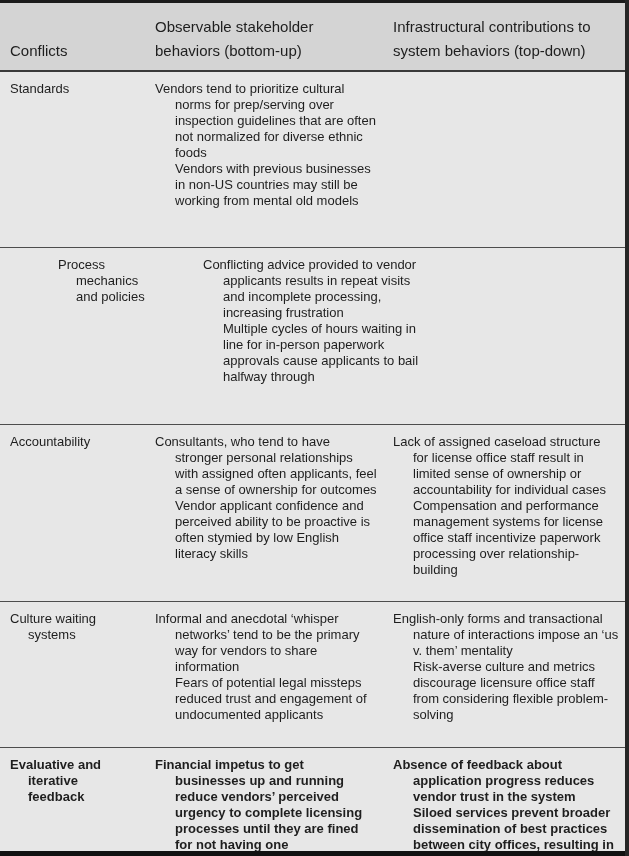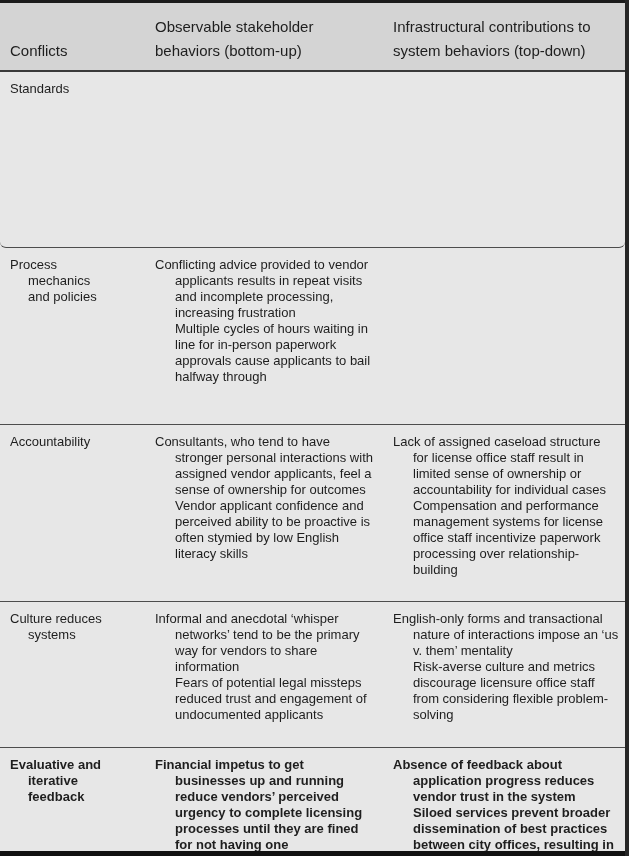--- a/index.html
+++ b/index.html
@@ -69,22 +69,22 @@
     padding-left: 28px;
     padding-right: 6px;
     text-indent: -18px;
   }
   .item-cell {
     padding-left: 30px;
     padding-right: 6px;
     text-indent: -20px;
   }
 
-  .r1 { min-height: 176px; border-radius: 6px; }
-  .r2 { min-height: 177px; }
+  .r1 { min-height: 176px; }
+  .r2 { min-height: 177px; padding-left: 48px; }
   .r3 { min-height: 177px; }
   .r4 { min-height: 146px; }
   .r5 { min-height: 120px; font-weight: bold; }
 </style>
 </head>
 <body>
 
 <div class="page">
   <div class="edge-top"></div>
   <div class="edge-right"></div>
@@ -93,40 +93,42 @@
   <div class="table">
 
     <div class="grid-row header-row">
       <div class="header-cell">Conflicts</div>
       <div class="header-cell">Observable stakeholder behaviors (bottom-up)</div>
       <div class="header-cell">Infrastructural contributions to system behaviors (top-down)</div>
     </div>
 
     <div class="grid-row body-row r1">
       <div class="cell cat-cell">Standards</div>
+      <div class="cell item-cell">Vendors tend to prioritize cultural norms for prep/serving over inspection guidelines that are often not normalized for diverse ethnic foods
+Vendors with previous businesses in non-US countries may still be working from mental old models</div>
     </div>
 
     <div class="grid-row body-row r2">
       <div class="cell cat-cell">Process
 mechanics
 and policies</div>
       <div class="cell item-cell">Conflicting advice provided to vendor applicants results in repeat visits and incomplete processing, increasing frustration
 Multiple cycles of hours waiting in line for in-person paperwork approvals cause applicants to bail halfway through</div>
     </div>
 
     <div class="grid-row body-row r3">
       <div class="cell cat-cell">Accountability</div>
-      <div class="cell item-cell">Consultants, who tend to have stronger personal interactions with assigned vendor applicants, feel a sense of ownership for outcomes
+      <div class="cell item-cell">Consultants, who tend to have stronger personal relationships with assigned often applicants, feel a sense of ownership for outcomes
 Vendor applicant confidence and perceived ability to be proactive is often stymied by low English literacy skills</div>
       <div class="cell item-cell">Lack of assigned caseload structure for license office staff result in limited sense of ownership or accountability for individual cases
 Compensation and performance management systems for license office staff incentivize paperwork processing over relationship-building</div>
     </div>
 
     <div class="grid-row body-row r4">
-      <div class="cell cat-cell">Culture reduces
+      <div class="cell cat-cell">Culture waiting
 systems</div>
       <div class="cell item-cell">Informal and anecdotal ‘whisper networks’ tend to be the primary way for vendors to share information
 Fears of potential legal missteps reduced trust and engagement of undocumented applicants</div>
       <div class="cell item-cell">English-only forms and transactional nature of interactions impose an ‘us v. them’ mentality
 Risk-averse culture and metrics discourage licensure office staff from considering flexible problem-solving</div>
     </div>
 
     <div class="grid-row body-row r5 last">
       <div class="cell cat-cell">Evaluative and
 iterative

